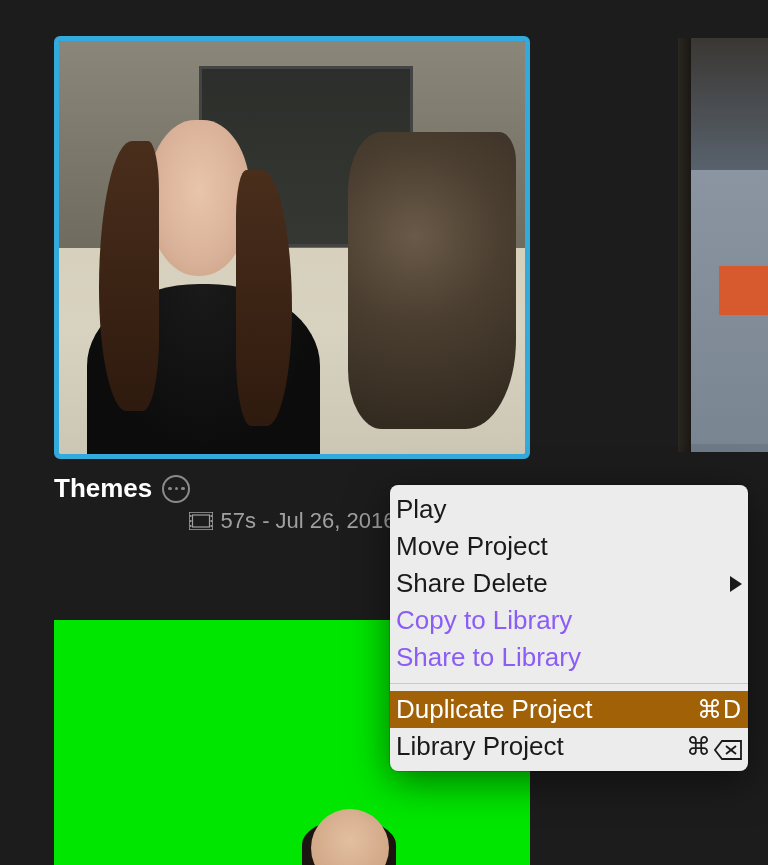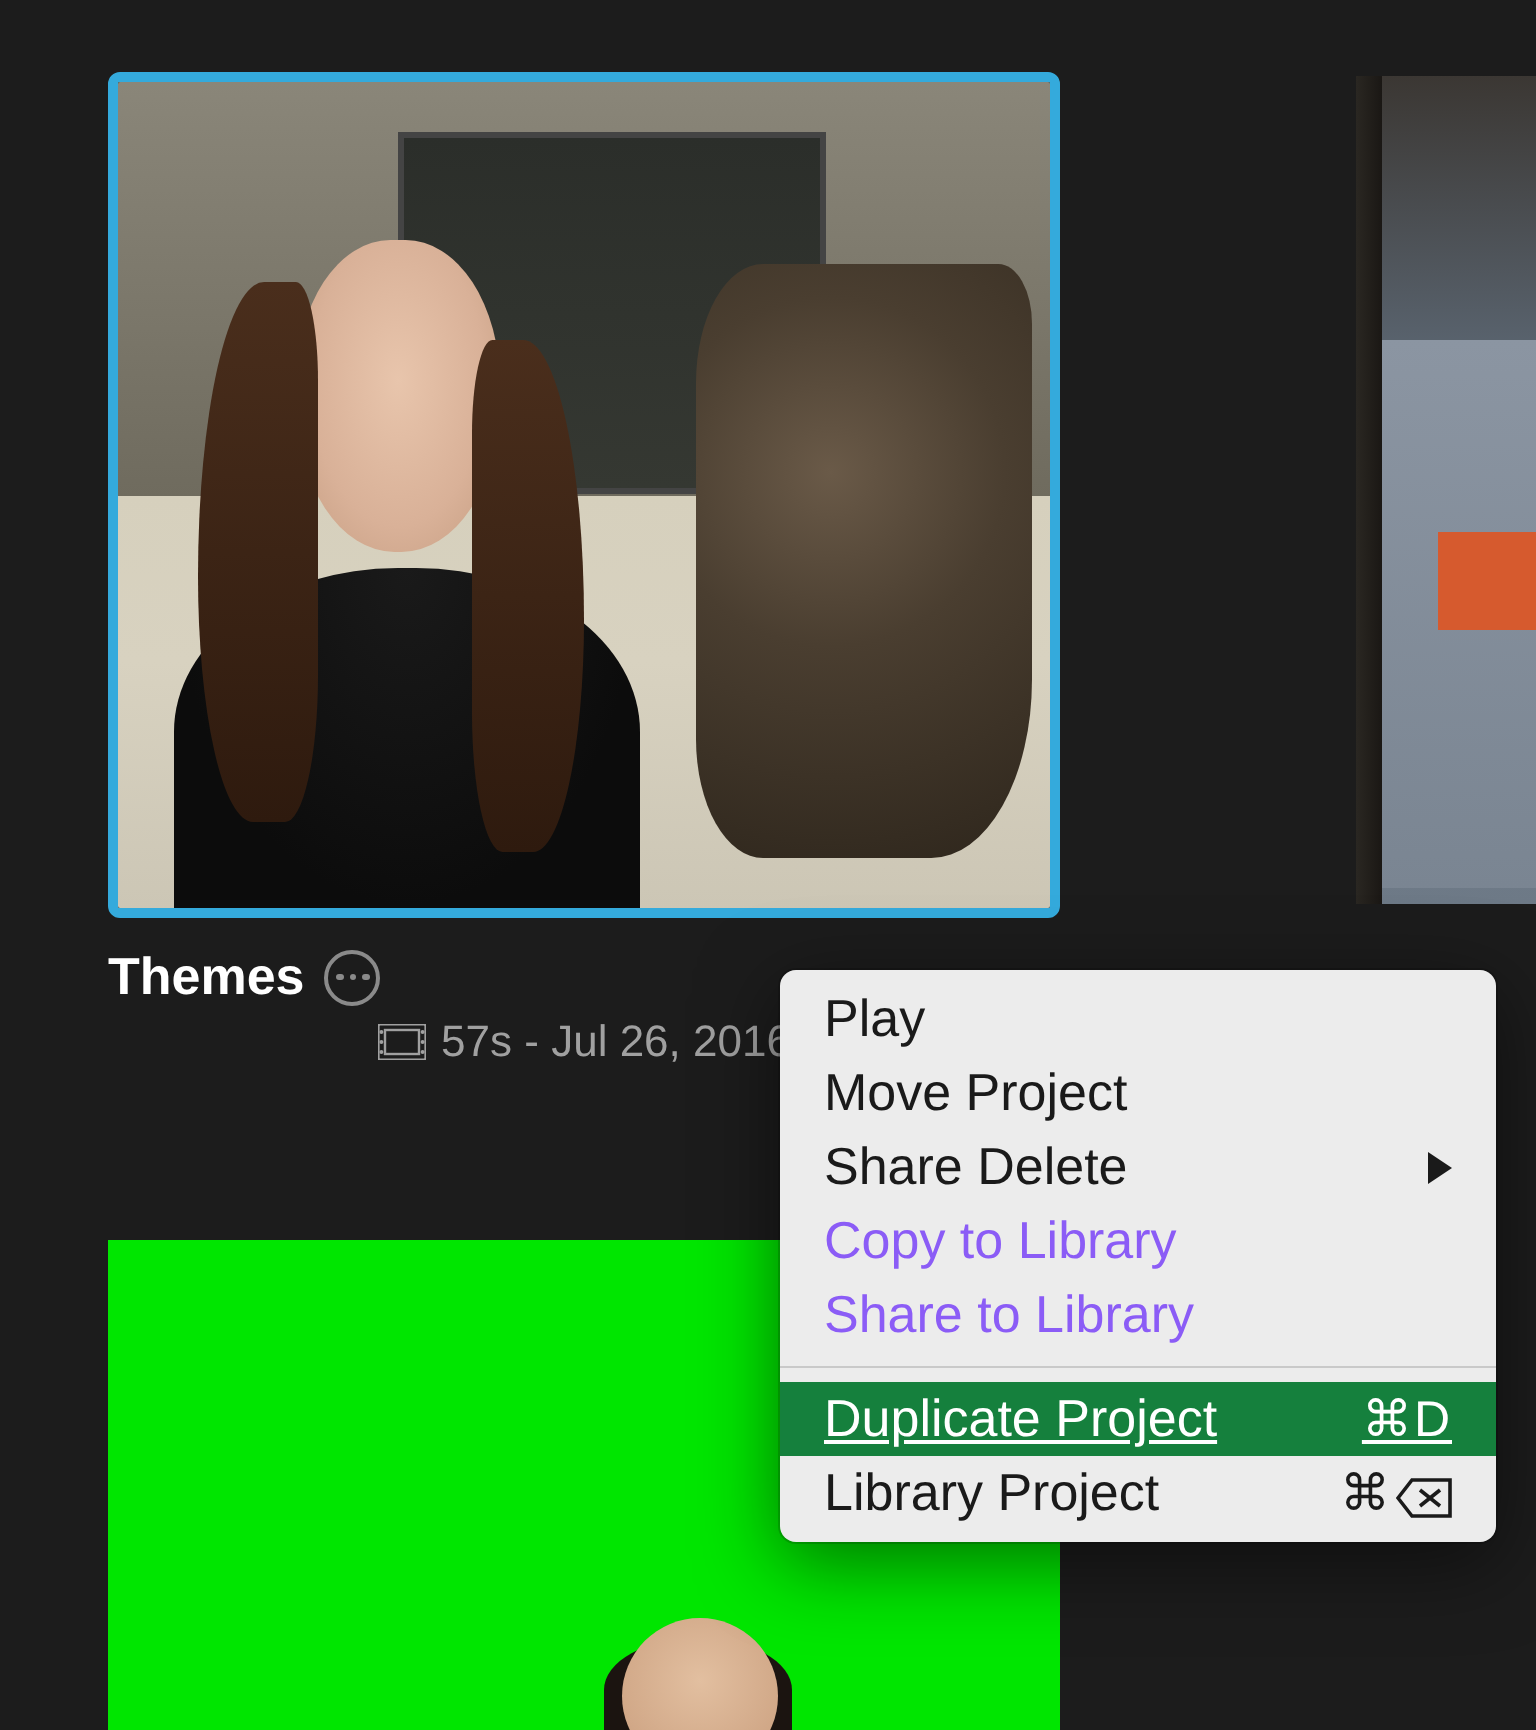--- a/index.html
+++ b/index.html
@@ -240,34 +240,33 @@
       width: 358px;
       background: #ececec;
       border-radius: 8px;
       box-shadow: 0 10px 40px rgba(0,0,0,0.5), 0 0 0 1px rgba(0,0,0,0.15);
       padding: 6px 0;
     }
     .menu-item {
       height: 37px;
       display: flex;
       align-items: center;
-      padding: 0 22px;
+      padding: 0 6px;
       font-size: 26px;
       color: #1a1a1a;
       cursor: pointer;
       position: relative;
     }
     .menu-item.disabled {
       color: #8b5cf6;
       cursor: default;
     }
     .menu-item.highlighted {
-      background: #15803d;
+      background: #a16207;
       color: #ffffff;
-      text-decoration: underline;
     }
     .menu-item .shortcut {
       margin-left: auto;
       font-size: 25px;
       letter-spacing: 1px;
       display: flex;
       align-items: center;
       gap: 2px;
     }
     .menu-item .submenu-arrow {

